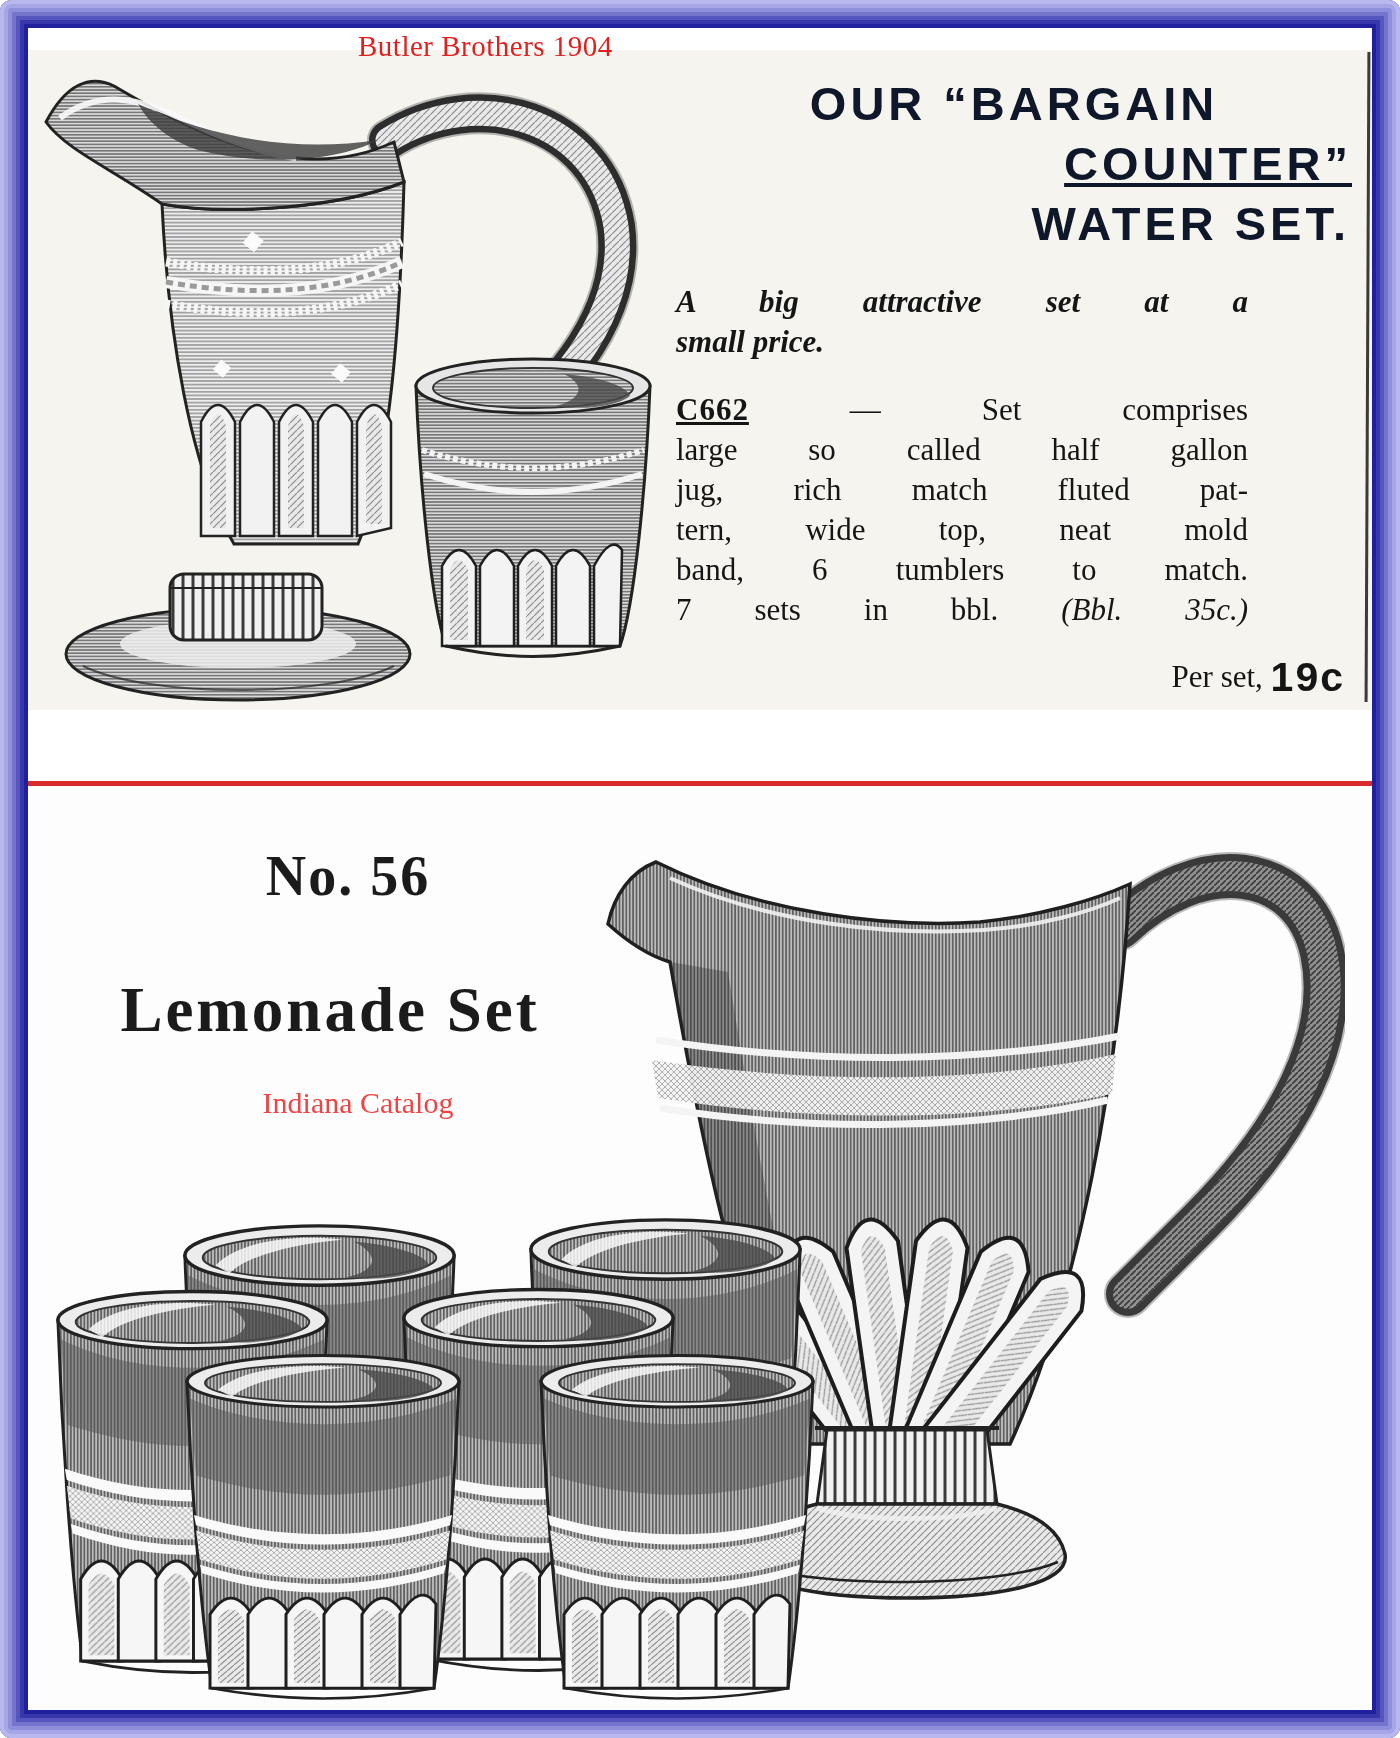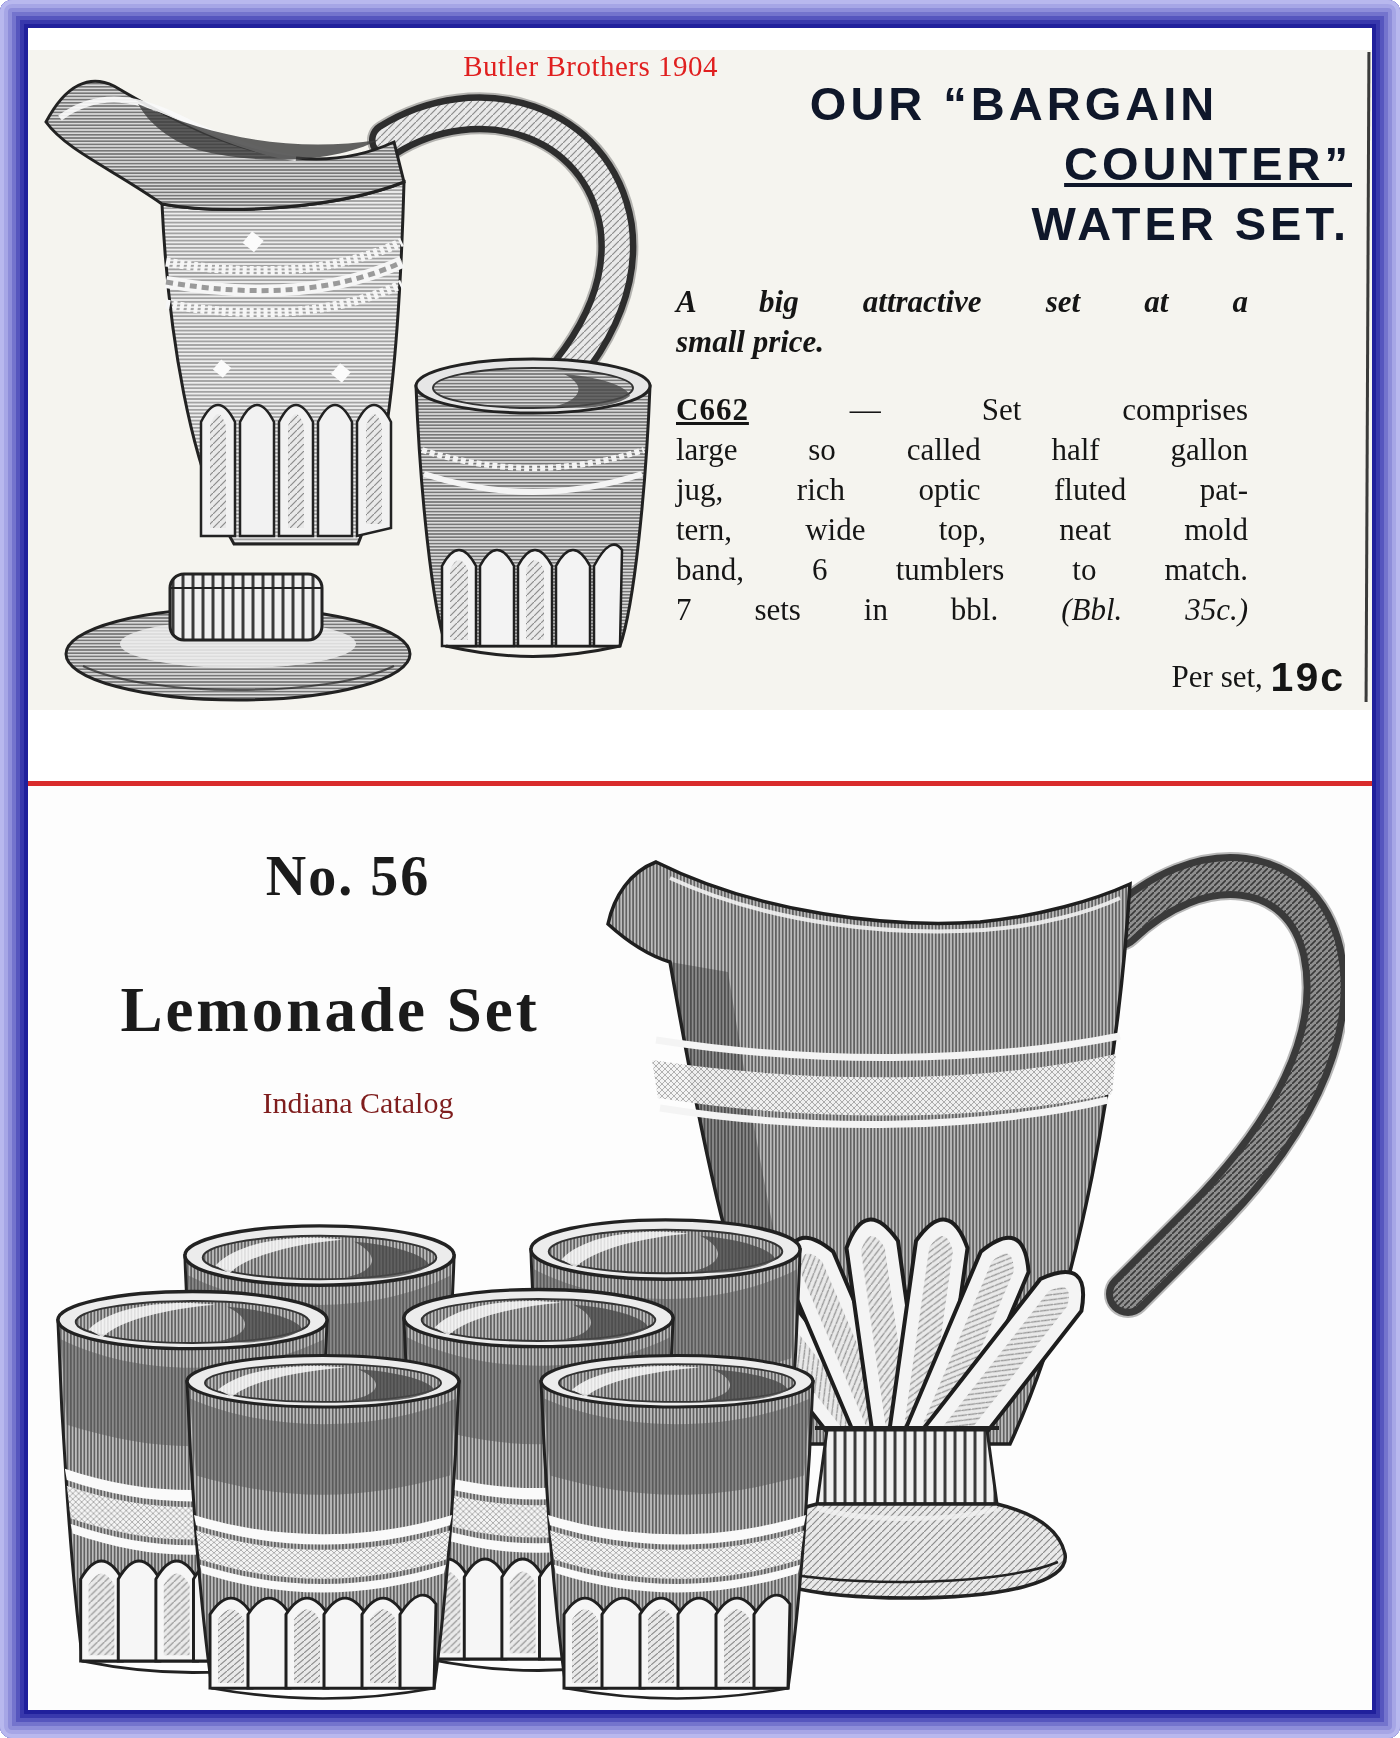--- a/index.html
+++ b/index.html
@@ -15,22 +15,22 @@
       inset 0 0 0 20px #5656be,
       inset 0 0 0 24px #3838ac,
       inset 0 0 0 28px #20209c;}
   .content{position:absolute;left:28px;top:28px;width:1344px;height:1682px;background:#fdfdfd;}
 
   
   .top-section{position:absolute;left:0;top:0;width:1344px;height:753px;background:#ffffff;}
   .paper{position:absolute;left:0;top:22px;width:1344px;height:660px;background:#f5f4ef;}
   .scan-edge{position:absolute;left:1338px;top:24px;width:3px;height:650px;background:#1a1a1a;
              transform:rotate(0.25deg);opacity:.85;}
-  .caption-red{position:absolute;left:330px;top:2px;width:360px;text-align:right;
-               color:#e01f1f;font-size:29px;letter-spacing:.5px;margin-top:20px;}
+  .caption-red{position:absolute;left:330px;top:2px;width:360px;text-align:left;
+               color:#e01f1f;font-size:29px;letter-spacing:.5px;}
   .textblock{position:absolute;left:648px;top:46px;width:676px;color:#151515;}
   .headline{font-family:"Liberation Sans", sans-serif;font-weight:bold;font-size:47px;
             line-height:60px;letter-spacing:4px;color:#0f172a;}
   .hl1{text-align:center;}
   .hl2{text-align:right;padding-left:120px;text-decoration:underline;}
   .hl3{text-align:right;padding-right:2px;}
   .tagline{margin-top:28px;font-style:italic;font-weight:bold;font-size:31px;line-height:40px;width:572px;}
   .jfull{text-align:justify;text-align-last:justify;}
   .bodytext{margin-top:28px;width:572px;font-size:31px;line-height:40px;}
   .jline{text-align:justify;text-align-last:justify;}
@@ -43,21 +43,21 @@
   
   .divider{position:absolute;left:0;top:753px;width:1344px;height:5px;background:#d92b2b;z-index:5;}
 
   
   .bottom-section{position:absolute;left:0;top:758px;width:1344px;height:924px;background:#fdfdfd;}
   .no56{position:absolute;left:130px;top:58px;width:380px;text-align:center;
         font-weight:bold;font-size:56px;letter-spacing:2px;color:#1b1b1b;}
   .lemonade{position:absolute;left:32px;top:188px;width:540px;text-align:center;
         font-weight:bold;font-size:63px;letter-spacing:3px;color:#1b1b1b;}
   .caption-red2{position:absolute;left:130px;top:300px;width:400px;text-align:center;
-        color:#7f1d1d;font-size:30px;}
+        color:#ef4444;font-size:30px;}
 
   svg{display:block;}
   .illus{position:absolute;}
 </style>
 </head>
 <body>
 
 <div class="page">
 
   <svg width="0" height="0" style="position:absolute" aria-hidden="true">
@@ -193,21 +193,21 @@
           <div class="hl2">COUNTER”</div>
           <div class="hl3">WATER SET.</div>
         </div>
         <div class="tagline">
           <div class="jfull">A big attractive set at a</div>
           <div>small price.</div>
         </div>
         <div class="bodytext">
           <div class="jline"><span class="code">C662</span> <span>— Set comprises</span></div>
           <div class="jline">large so called half gallon</div>
-          <div class="jline">jug, rich optic fluted pat-</div>
+          <div class="jline">jug, rich match fluted pat-</div>
           <div class="jline">tern, wide top, neat mold</div>
           <div class="jline">band, 6 tumblers to match.</div>
           <div class="jline"><span>7 sets in bbl.</span> <span class="bblnote">(Bbl. 35c.)</span></div>
         </div>
         <div class="priceline">
           <span>Per set,</span>
           <span class="pricebig">19c</span>
         </div>
       </div>
     </div>

